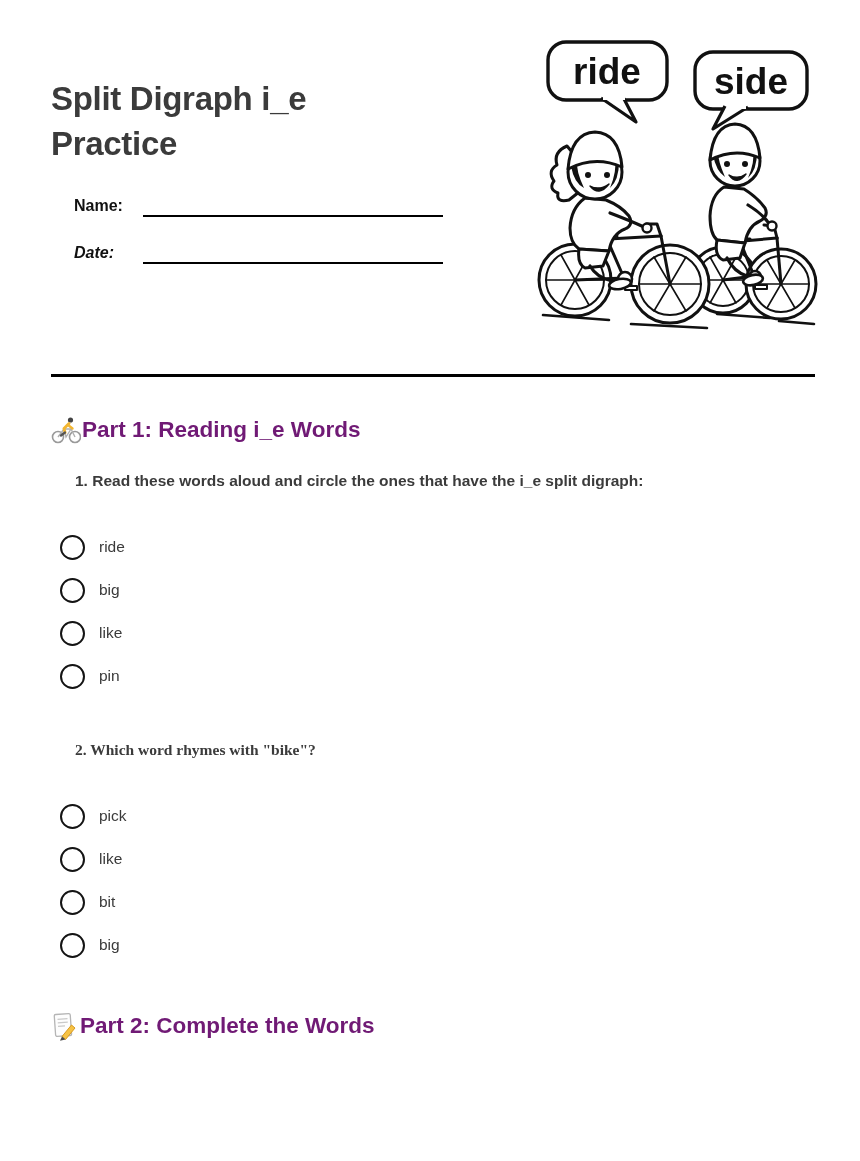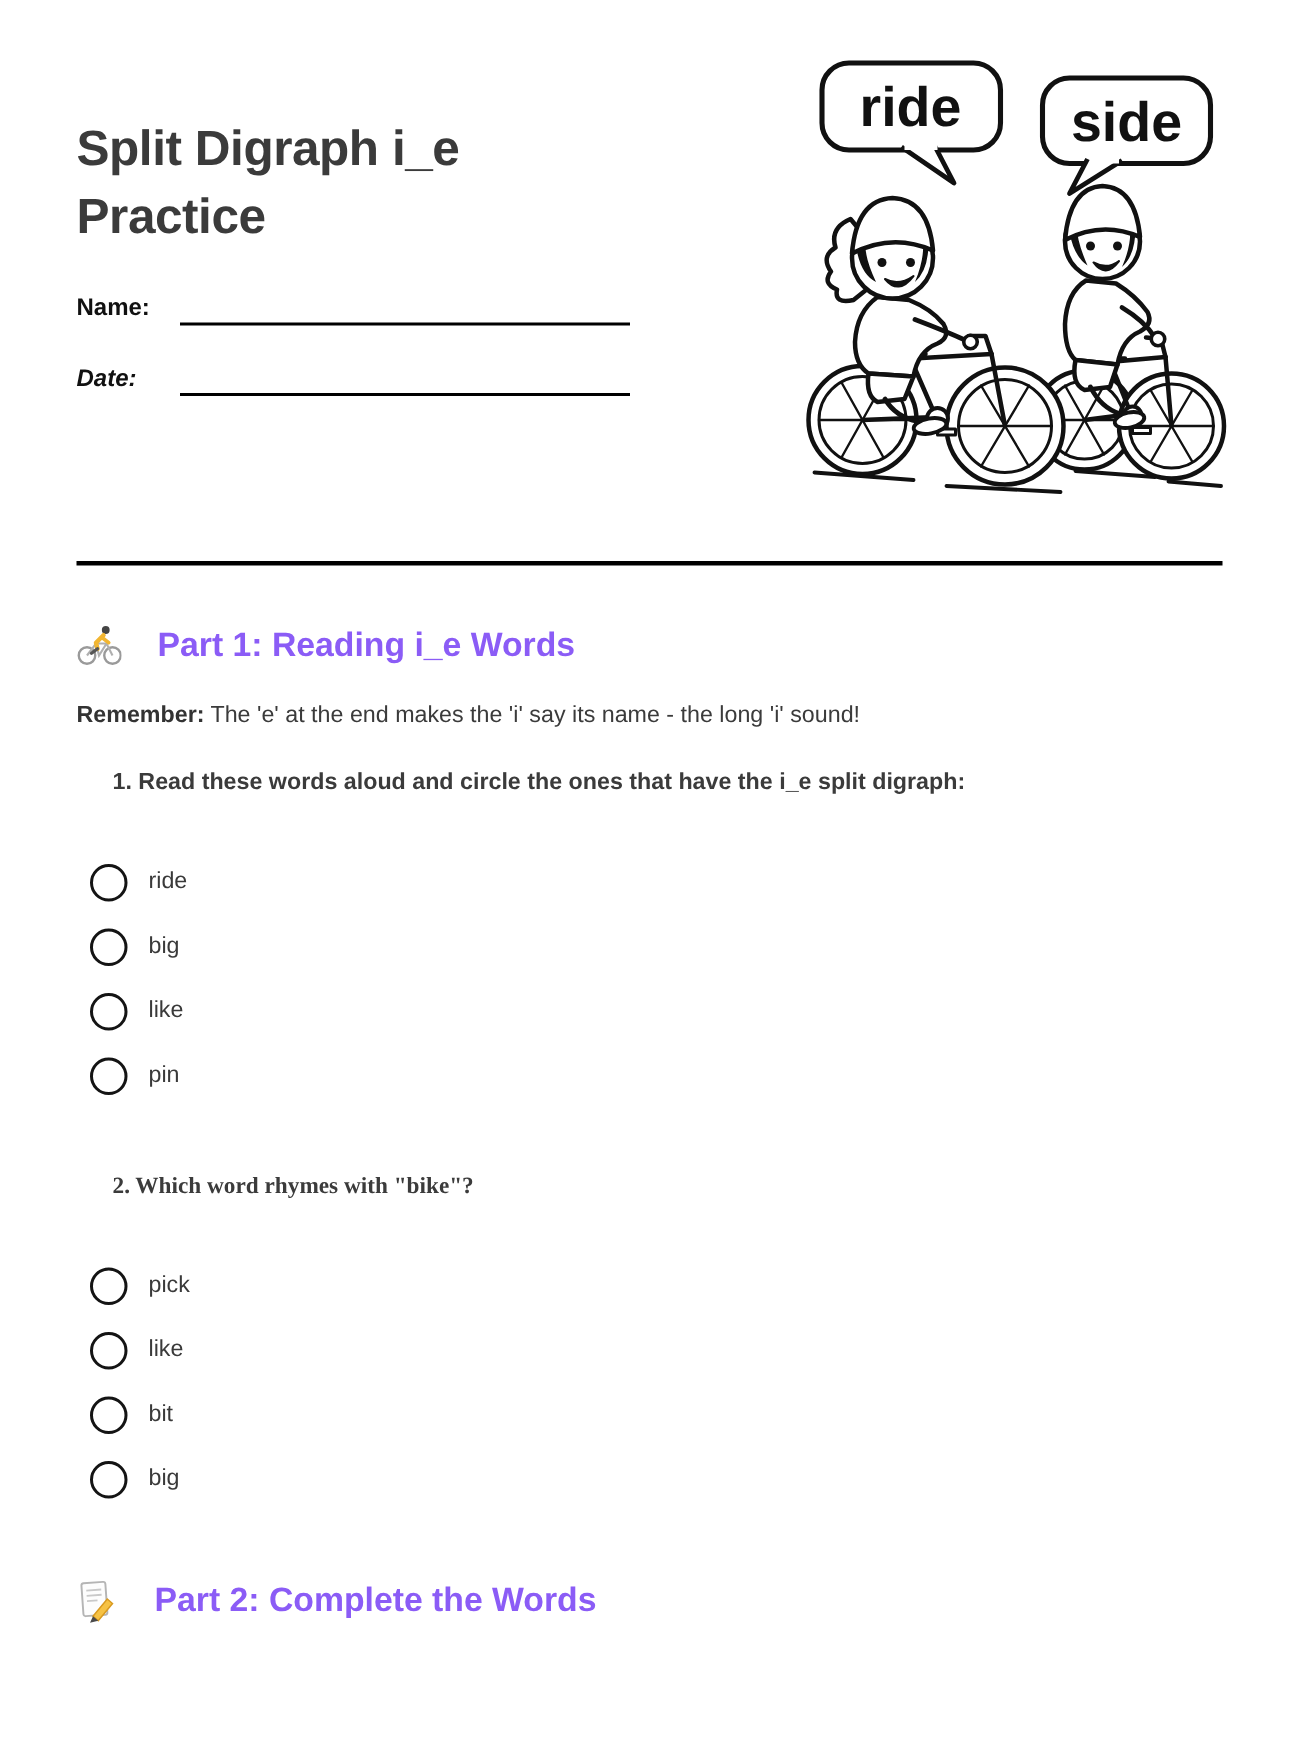--- a/index.html
+++ b/index.html
@@ -30,20 +30,21 @@
     height: 24px;
   }
   .field-row.name { margin-top: 27px; }
   .field-row.date { margin-top: 23px; font-style: italic; }
   .field-label {
     font-size: 16px;
     font-weight: bold;
     color: #111;
     width: 69px;
     padding-bottom: 2px;
+    margin-left: 23px;
   }
   .field-line {
     width: 300px;
     height: 22px;
     border-bottom: 2px solid #000;
   }
 
   .illustration {
     position: absolute;
     left: 527px;
@@ -56,24 +57,24 @@
     border: none;
     border-top: 3px solid #000;
     margin: 110px 0 0 0;
   }
 
   h2.part-heading {
     margin-top: 37px;
     font-size: 22.5px;
     line-height: 32px;
     font-weight: bold;
-    color: #8b5cf6;
+    color: #701a75;
     display: flex;
     align-items: center;
-    gap: 24px;
+    gap: 1px;
   }
   h2.part-heading svg { flex: 0 0 auto; }
 
   p.remember {
     margin-top: 20px;
     font-size: 15.5px;
     line-height: 21px;
     color: #3b3b3b;
   }
   p.remember b { color: #333; }
@@ -252,21 +253,20 @@
         <circle cx="24" cy="21" r="5.5" fill="none" stroke="#9a9a9a" stroke-width="1.6"></circle>
         <path d="M7 21 L13 13 L20 13 L24 21 M13 13 L15 21 L20 13" stroke="#b0b0b0" stroke-width="1.4" fill="none"></path>
         <circle cx="19.5" cy="4" r="2.6" fill="#444"></circle>
         <path d="M18 7.5 L13 12.5 L14 16.5" stroke="#f2b632" stroke-width="3" fill="none" stroke-linecap="round" stroke-linejoin="round"></path>
         <path d="M17 9 L21.5 12.5" stroke="#f2b632" stroke-width="2.4" stroke-linecap="round" fill="none"></path>
         <path d="M14 16.5 L10 19.5" stroke="#555" stroke-width="2.2" stroke-linecap="round" fill="none"></path>
       </svg>
       <span>Part 1: Reading i_e Words</span>
     </h2>
 
-    <p class="remember"><b>Remember:</b> <span>The 'e' at the end makes the 'i' say its name - the long 'i' sound!</span></p>
 
     <p class="prompt">1. Read these words aloud and circle the ones that have the i_e split digraph:</p>
 
     <ul class="options">
       <li>
         <span class="radio-circle"></span>
         <span class="option-label">ride</span>
       </li>
       <li>
         <span class="radio-circle"></span>

